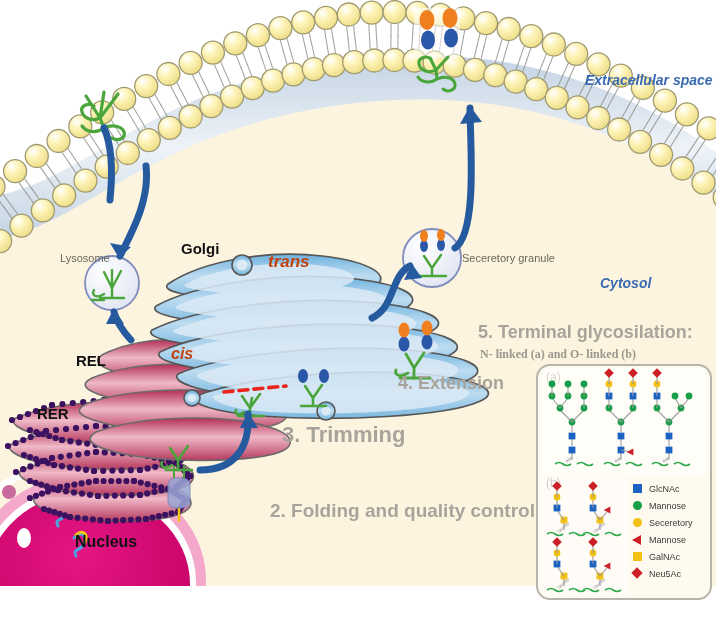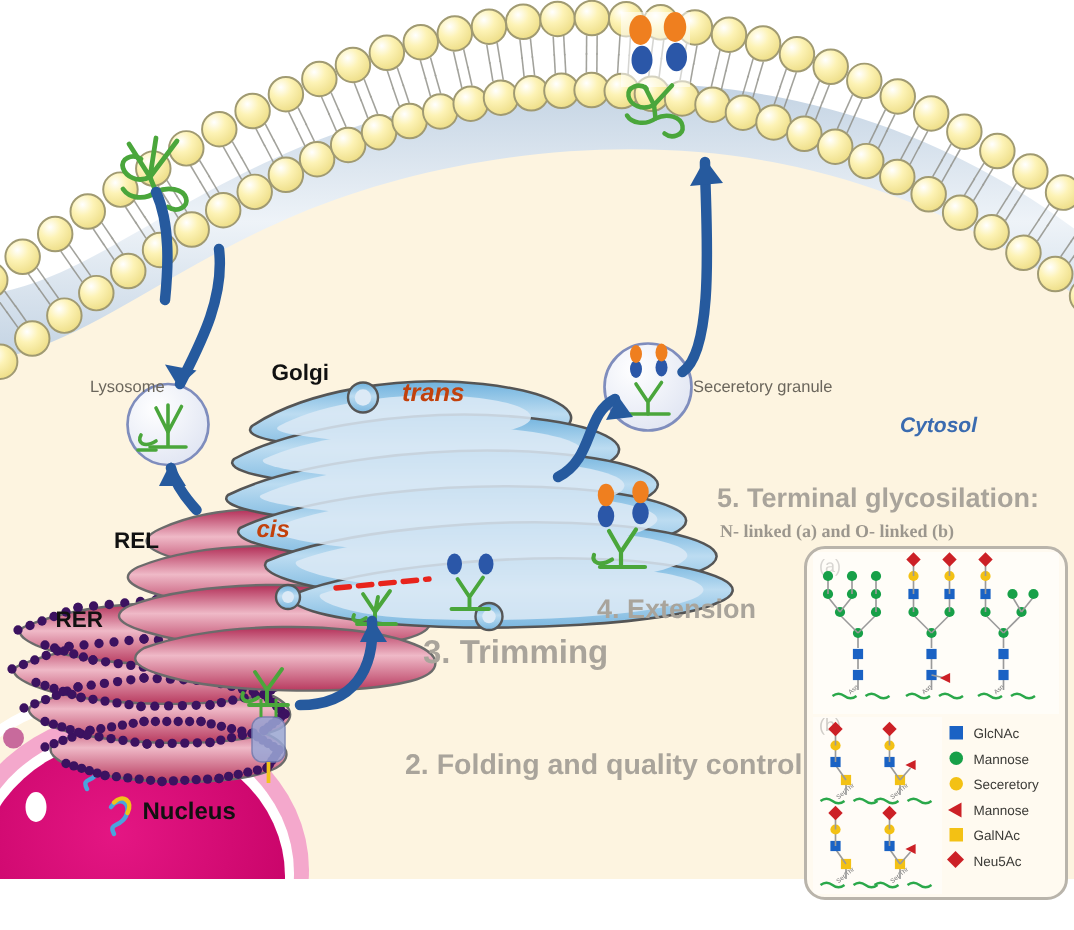--- a/index.html
+++ b/index.html
@@ -745,34 +745,35 @@
     </g>
     <g fill="#265a9e">
       <polygon points="248,412 240,428 258,428"></polygon>
       <polygon points="114,308 106,324 124,324"></polygon>
       <polygon points="412,264 404,280 422,278"></polygon>
       <polygon points="470,106 460,124 482,122"></polygon>
       <polygon points="119,258 110,243 131,247"></polygon>
     </g>
   </svg>
 
+  <div class="lbl lbl-compart" style="left:585px;top:72px;font-size:14px;">Extracellular space</div>
   <div class="lbl lbl-compart" style="left:600px;top:275px;font-size:14px;">Cytosol</div>
 
   <div class="lbl lbl-organelle" style="left:181px;top:240px;font-size:15px;">Golgi</div>
   <div class="lbl lbl-italic" style="left:268px;top:252px;font-size:17px;">trans</div>
   <div class="lbl lbl-italic" style="left:171px;top:345px;font-size:16px;">cis</div>
   <div class="lbl lbl-organelle" style="left:76px;top:352px;font-size:15px;">REL</div>
   <div class="lbl lbl-organelle" style="left:37px;top:405px;font-size:15px;">RER</div>
-  <div class="lbl lbl-organelle" style="left:75px;top:533px;font-size:16px;margin-left:20px;">Nucleus</div>
+  <div class="lbl lbl-organelle" style="left:75px;top:533px;font-size:16px;">Nucleus</div>
   <div class="lbl lbl-small" style="left:60px;top:252px;font-size:11px;">Lysosome</div>
   <div class="lbl lbl-small" style="left:462px;top:252px;font-size:11px;">Seceretory granule</div>
 
   <div class="lbl lbl-step" style="left:270px;top:456px;font-size:19px;margin-top:44px;">2. Folding and quality control</div>
   <div class="lbl lbl-step" style="left:282px;top:422px;font-size:22px;">3. Trimming</div>
-  <div class="lbl lbl-step" style="left:398px;top:396px;font-size:18px;">4. Extension</div>
+  <div class="lbl lbl-step" style="left:398px;top:373px;font-size:18px;">4. Extension</div>
   <div class="lbl lbl-step" style="left:478px;top:322px;font-size:18px;">5. Terminal glycosilation:</div>
   <div class="lbl lbl-sub" style="left:480px;top:347px;font-size:12px;">N- linked (a) and O- linked (b)</div>
 
   <div id="legendbox">
     <div class="panel-tag" style="left:8px;top:4px;">(a)</div>
     <div class="panel-tag" style="left:8px;top:110px;">(b)</div>
 
     <svg width="172" height="232" viewBox="0 0 172 232" style="position:absolute;left:0;top:0;">
       <rect x="4" y="2" width="164" height="108" fill="#ffffff" opacity="0.55"></rect>
       <rect x="4" y="112" width="86" height="118" fill="#ffffff" opacity="0.45"></rect>

